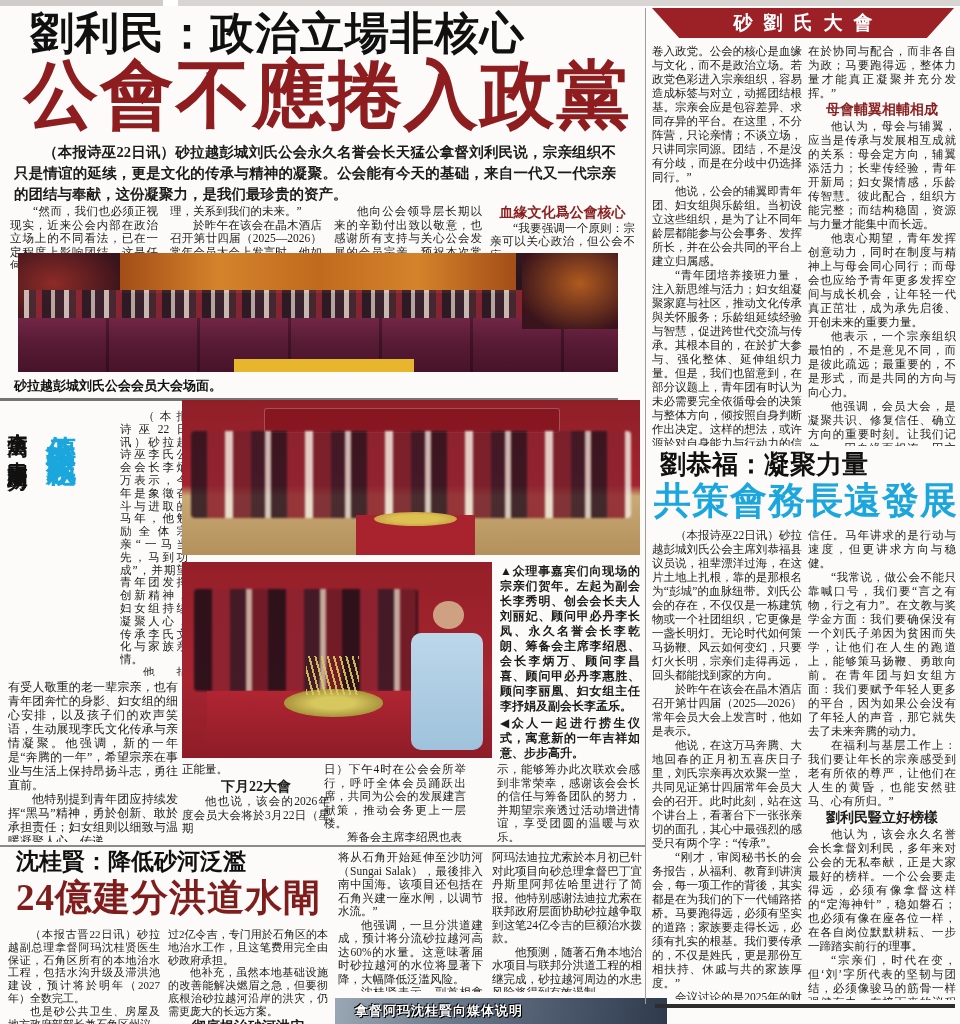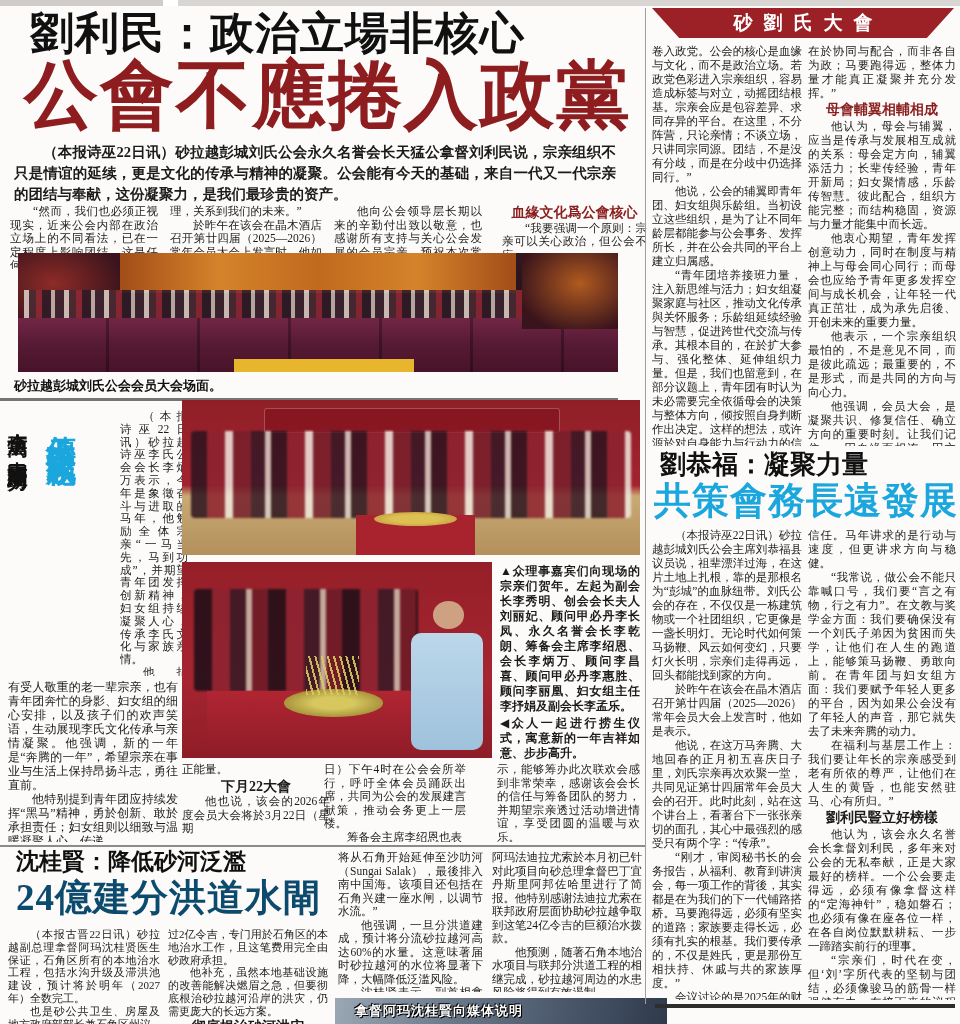--- a/index.html
+++ b/index.html
@@ -9,33 +9,33 @@
   .topbar{left:0;top:0;width:960px;height:6px;
         background:linear-gradient(90deg,#cfccca 0 17%,#ffffff 17% 18.5%,#d8d5d3 18.5% 100%);}
   
   .h-kicker{font-weight:900;color:#101010;line-height:1;white-space:nowrap;}
   .h-main-kicker{left:30px;top:12px;font-size:44px;letter-spacing:1px;}
   .h-main{left:24px;top:58px;font-size:74px;font-weight:900;color:#8e1d20;letter-spacing:2px;line-height:1;white-space:nowrap;}
   .h-liu-kicker{left:660px;top:452px;font-size:26px;}
   .h-liu{left:654px;top:482px;font-size:37px;font-weight:900;color:#1ba7dd;letter-spacing:1px;line-height:1;white-space:nowrap;
          font-family:"Liberation Sans","DejaVu Sans",sans-serif;}
   .h-shen-kicker{left:16px;top:850px;font-size:23px;}
-  .h-shen{left:16px;top:878px;font-size:37px;font-weight:900;color:#0c4a6e;letter-spacing:1px;line-height:1.1;white-space:nowrap;}
+  .h-shen{left:16px;top:878px;font-size:37px;font-weight:900;color:#7f1d1d;letter-spacing:1px;line-height:1.1;white-space:nowrap;}
   
   .lead{left:14px;top:142px;width:602px;font-size:14.5px;font-weight:bold;line-height:1.45;
         text-indent:2em;text-align:justify;}
   .txt{overflow:hidden;font-size:11.5px;line-height:13.5px;text-align:justify;}
   .txt p{margin:0;text-indent:2em;}
   .txt p.noindent{text-indent:0;}
   .txt .subhead{margin:3px 0 2px;text-align:center;font-weight:bold;font-size:14px;text-indent:0;}
   .sb{line-height:14px;}
   .mainc0{left:10px;top:205px;width:148px;height:64px;}
   .mainc1{left:170px;top:205px;width:152px;height:64px;}
   .mainc2{left:334px;top:205px;width:148px;height:64px;}
-  .mainc3{left:490px;top:203px;width:145px;height:66px;margin-left:12px;}
+  .mainc3{left:490px;top:203px;width:145px;height:66px;}
   .caption{font-weight:bold;font-size:13px;color:#111;}
   .cap-main{left:14px;top:377px;}
   
   .hr1{left:0;top:398px;width:618px;height:3px;background:#757575;}
   .hr2{left:0;top:845px;width:645px;height:2px;background:#8b8b8b;}
   .vrule{left:645px;top:8px;width:1px;height:996px;background:#a09d9b;}
   .botrule{left:655px;top:1004px;width:300px;height:4px;background:#2d2d2d;}
   
   .banner{left:652px;top:8px;width:302px;height:30px;background:#9c2127;
           clip-path:polygon(0 0,100% 0,91% 100%,9% 100%);

